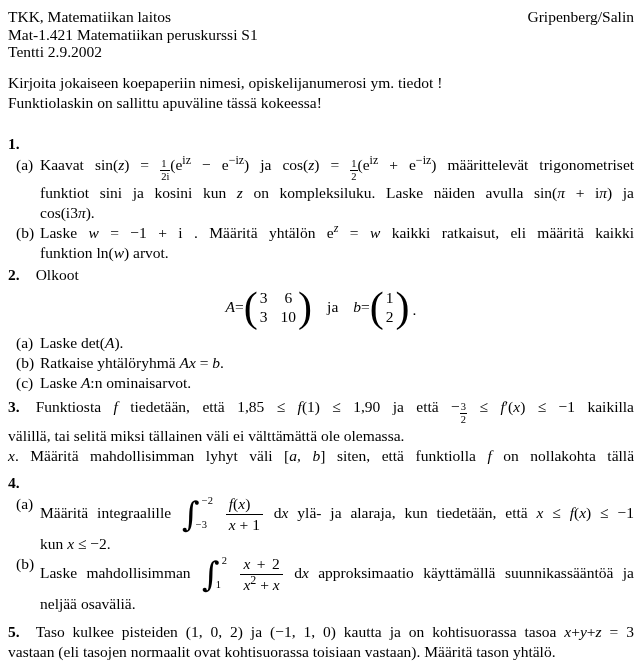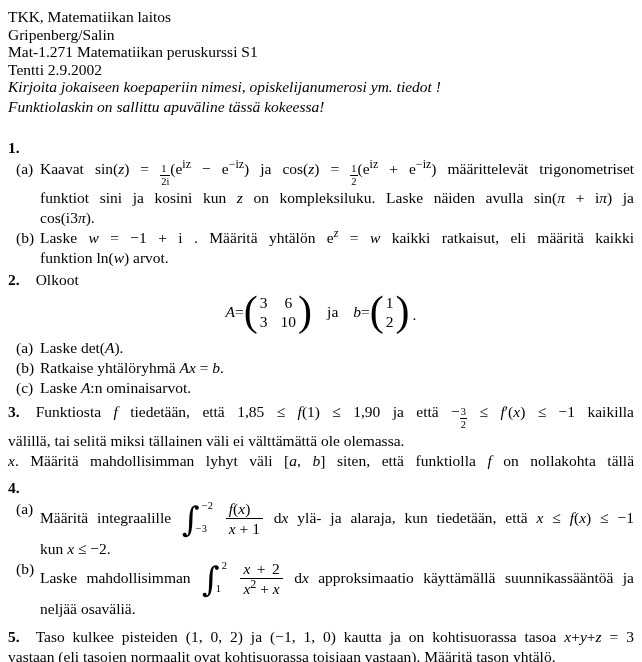--- a/index.html
+++ b/index.html
@@ -3,22 +3,22 @@
 <meta charset="utf-8">
 <style>
   html,body { margin:0; padding:0; }
   body {
     width:642px; height:662px; overflow:hidden;
     background:#ffffff; color:#000000;
     font-family:"Liberation Serif","DejaVu Serif",serif;
     font-size:15.5px; line-height:20px;
   }
   .page { padding:8px 8px 0 8px; }
-  .hdr { display:flex; justify-content:space-between; line-height:17.5px;flex-direction:column; }
-  .notice { font-style:italic; margin-top:0; line-height:18.5px; }
+  .hdr { display:flex; justify-content:space-between; line-height:17.5px; }
+  .notice { margin-top:13px; line-height:18.5px; }
   .ln { min-height:20px; }
   .jl { text-align:justify; text-align-last:justify; }
   .pnum { font-weight:bold; }
   .run { margin-right:16px; }
   .numline { margin-bottom:1px; }
   .item { display:flex; align-items:flex-start; }
   .ilabel { flex:0 0 24px; margin-left:8px; }
   .itext { flex:1; min-width:0; }
   i.v { font-style:italic; }
   sup.s { font-size:12px; line-height:0; }
@@ -46,21 +46,21 @@
 </head>
 <body>
 
 <div class="page">
 
   <div class="hdr">
     <span>TKK, Matematiikan laitos</span>
     <span>Gripenberg/Salin</span>
   </div>
   <div class="hdr">
-    <span>Mat-1.271 Matematiikan peruskurssi S1</span>
+    <span>Mat-1.421 Matematiikan peruskurssi S1</span>
   </div>
   <div class="hdr">
     <span>Tentti 2.9.2002</span>
   </div>
 
   <div class="notice">
     <div class="ln">Kirjoita jokaiseen koepaperiin nimesi, opiskelijanumerosi ym. tiedot !</div>
     <div class="ln">Funktiolaskin on sallittu apuväline tässä kokeessa!</div>
   </div>
 

